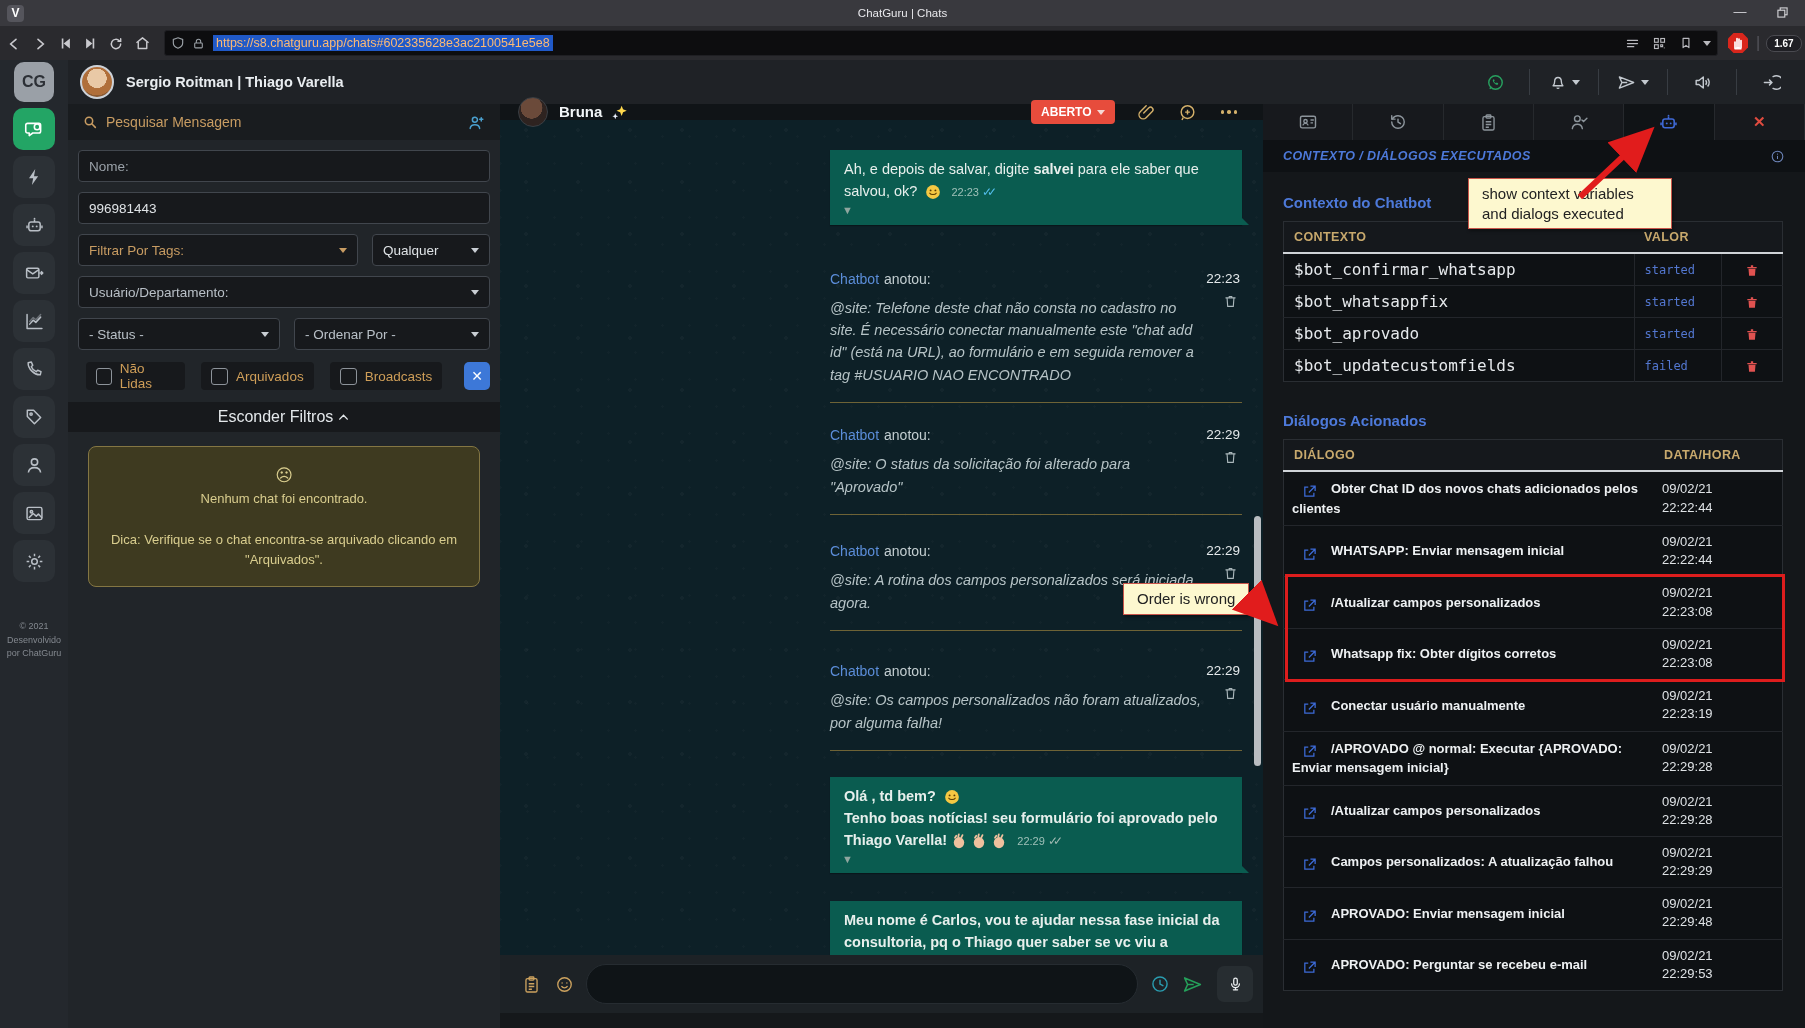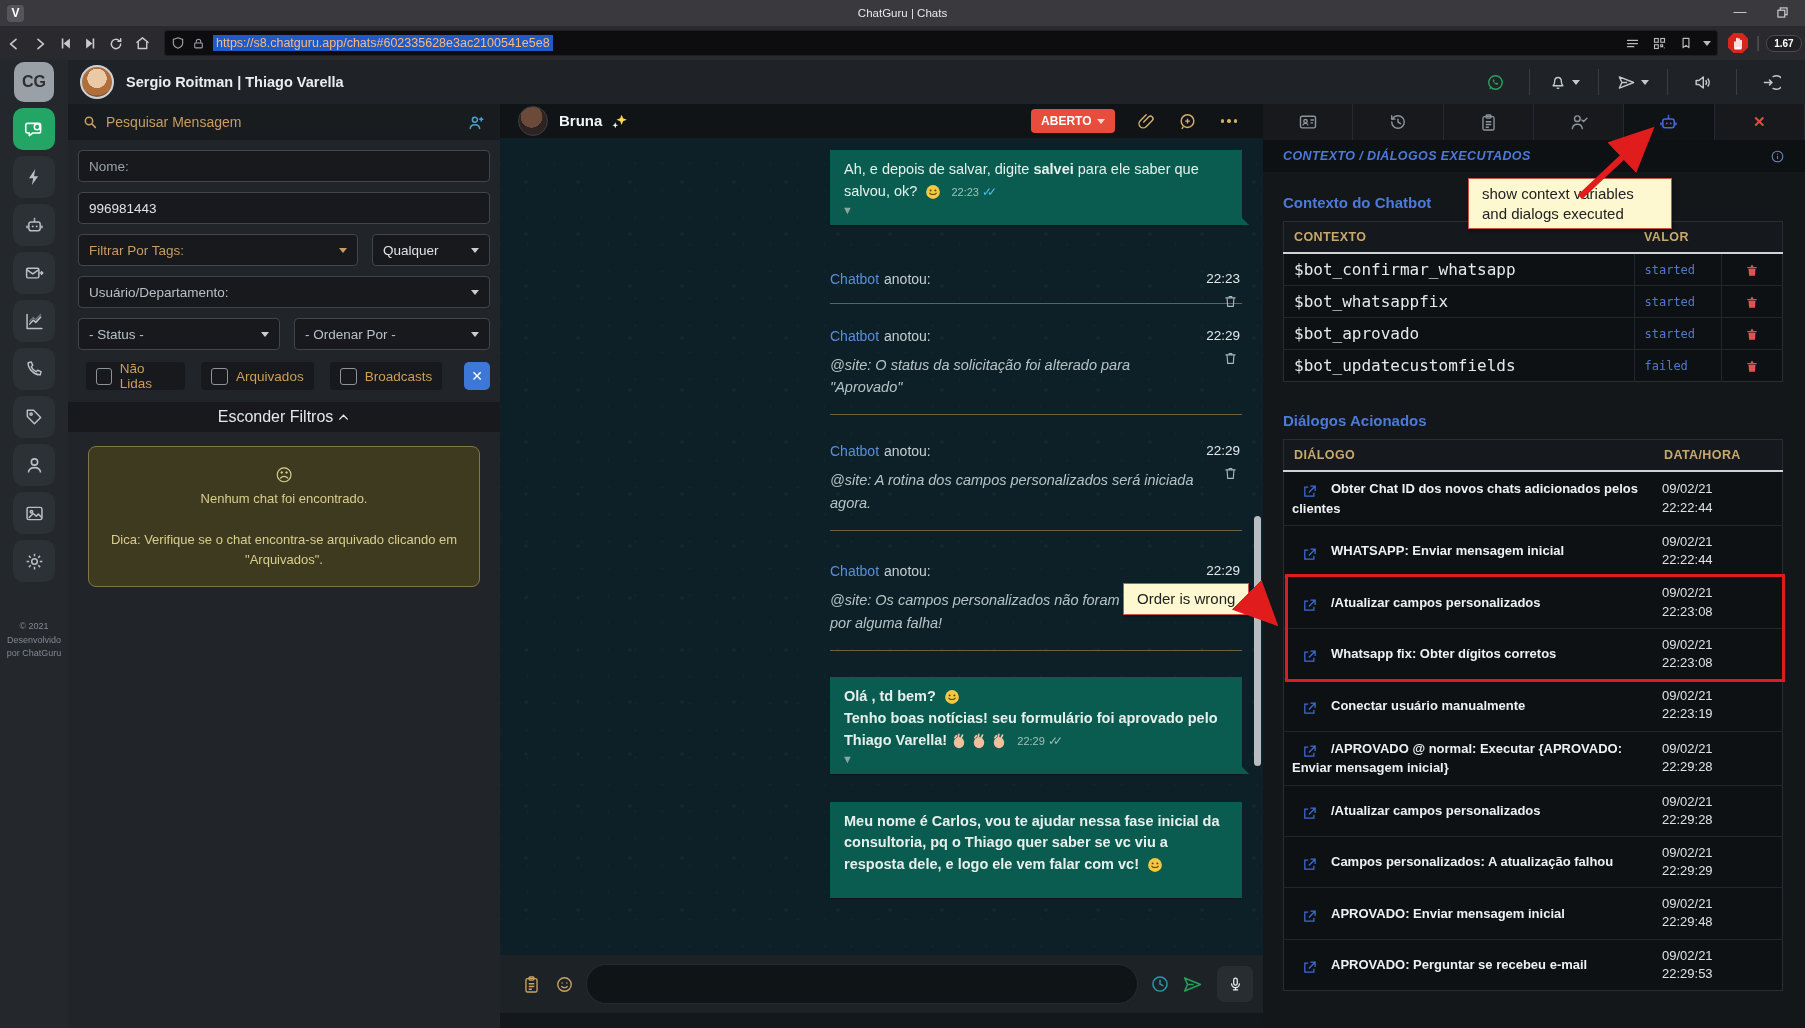--- a/index.html
+++ b/index.html
@@ -64,21 +64,21 @@
   #hide-filters{margin-top:12px;height:30px;background:#17191c;display:flex;align-items:center;justify-content:center;
     color:#e4e8eb;font-size:16px;gap:4px;}
   #empty-box{margin:14px 20px 0 20px;background:#3e3a20;border:1px solid #847643;border-radius:8px;
     padding:16px 20px;text-align:center;color:#d9cd8e;font-size:13px;line-height:1.55;}
   #empty-box .face{font-size:17px;color:#d9cd8e;}
   
   #chat{left:500px;top:104px;width:763px;height:924px;background:#0d2027;
     background-image:radial-gradient(rgba(255,255,255,.028) 1.6px,transparent 1.7px),
                      radial-gradient(rgba(255,255,255,.018) 1px,transparent 1.1px);
     background-size:52px 52px,27px 27px;background-position:0 0,14px 19px;}
-  #chat-header{position:absolute;left:0;top:0;width:763px;height:34px;background:#101417;display:flex;align-items:center;}
+  #chat-header{position:absolute;left:0;top:0;width:763px;height:16px;background:#101417;display:flex;align-items:center;}
   #chat-avatar{width:28px;height:28px;border-radius:50%;margin-left:18px;
     background:radial-gradient(circle at 45% 35%,#6b4a3a 0 45%,#2e2320 46%);border:1px solid #3a3f44;}
   #chat-name{margin-left:11px;font-size:15px;font-weight:bold;color:#f2f5f7;}
   #chat-name .spark{margin-left:4px;}
   #aberto-btn{margin-left:auto;background:#e74c3c;color:#fff;font-weight:bold;font-size:12px;
     border-radius:4px;padding:5px 10px;display:flex;align-items:center;}
   #aberto-btn .caret{color:#f6d9d4;}
   .chat-hd-ic{color:#d4b06a;margin-left:22px;}
   .dots{display:flex;gap:3px;margin:0 26px 0 24px;}
   .dots i{width:3.5px;height:3.5px;border-radius:50%;background:#d4b06a;}
@@ -459,20 +459,21 @@
       <div class="msg-wrap annot" style="margin-top:46px;">
         <div class="annot-head">
           <span class="annot-author">Chatbot</span><span class="annot-verb">anotou:</span>
           <span class="annot-time">22:23</span>
         </div>
         <span class="annot-trash ic">
           <svg width="15" height="16" viewBox="0 0 24 24" stroke="currentColor" fill="none" stroke-width="1.8">
               <path d="M4 7h16M10 7V4.8h4V7"></path>
               <path d="M6.5 7l1 13.5h9l1-13.5"></path>
             </svg></span>
+        <div class="annot-body">@site: Telefone deste chat não consta no cadastro no site. É necessário conectar manualmente este "chat add id" (está na URL), ao formulário e em seguida remover a tag #USUARIO NAO ENCONTRADO</div>
       </div>
 
       <div class="msg-wrap annot" style="margin-top:24px;">
         <div class="annot-head">
           <span class="annot-author">Chatbot</span><span class="annot-verb">anotou:</span>
           <span class="annot-time">22:29</span>
         </div>
         <span class="annot-trash ic">
           <svg width="15" height="16" viewBox="0 0 24 24" stroke="currentColor" fill="none" stroke-width="1.8">
               <path d="M4 7h16M10 7V4.8h4V7"></path>

